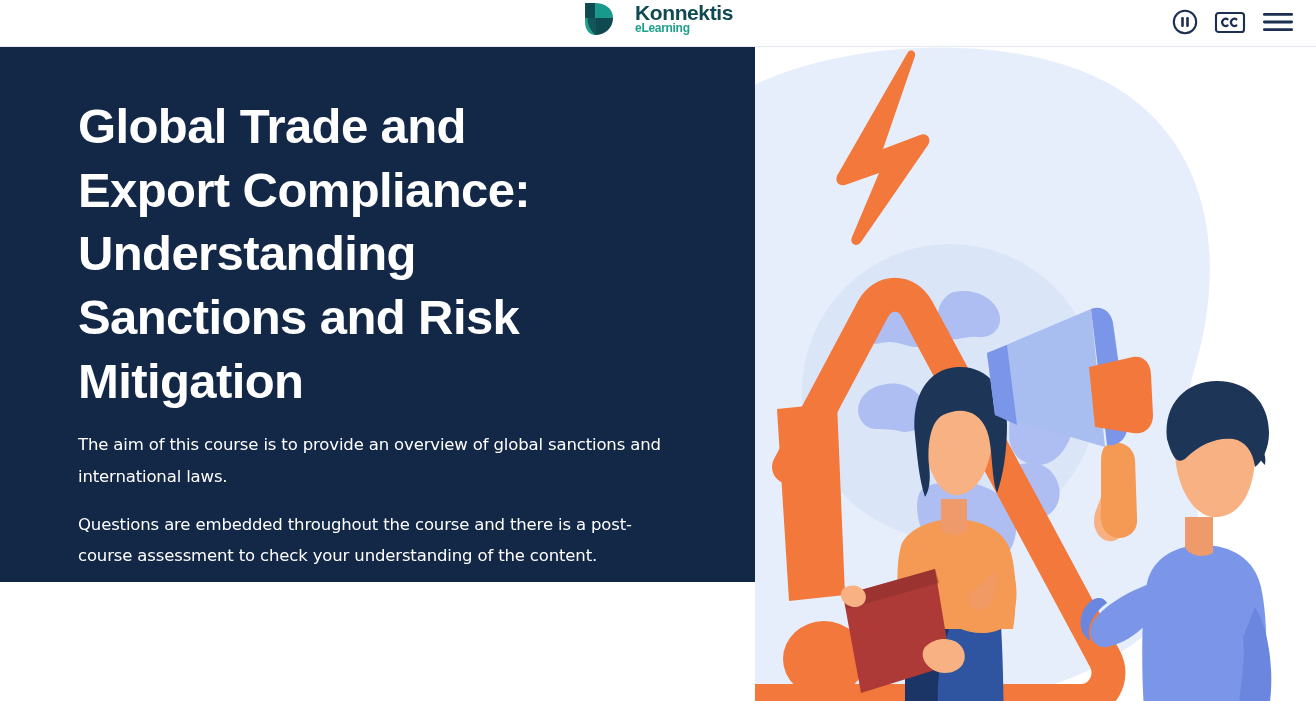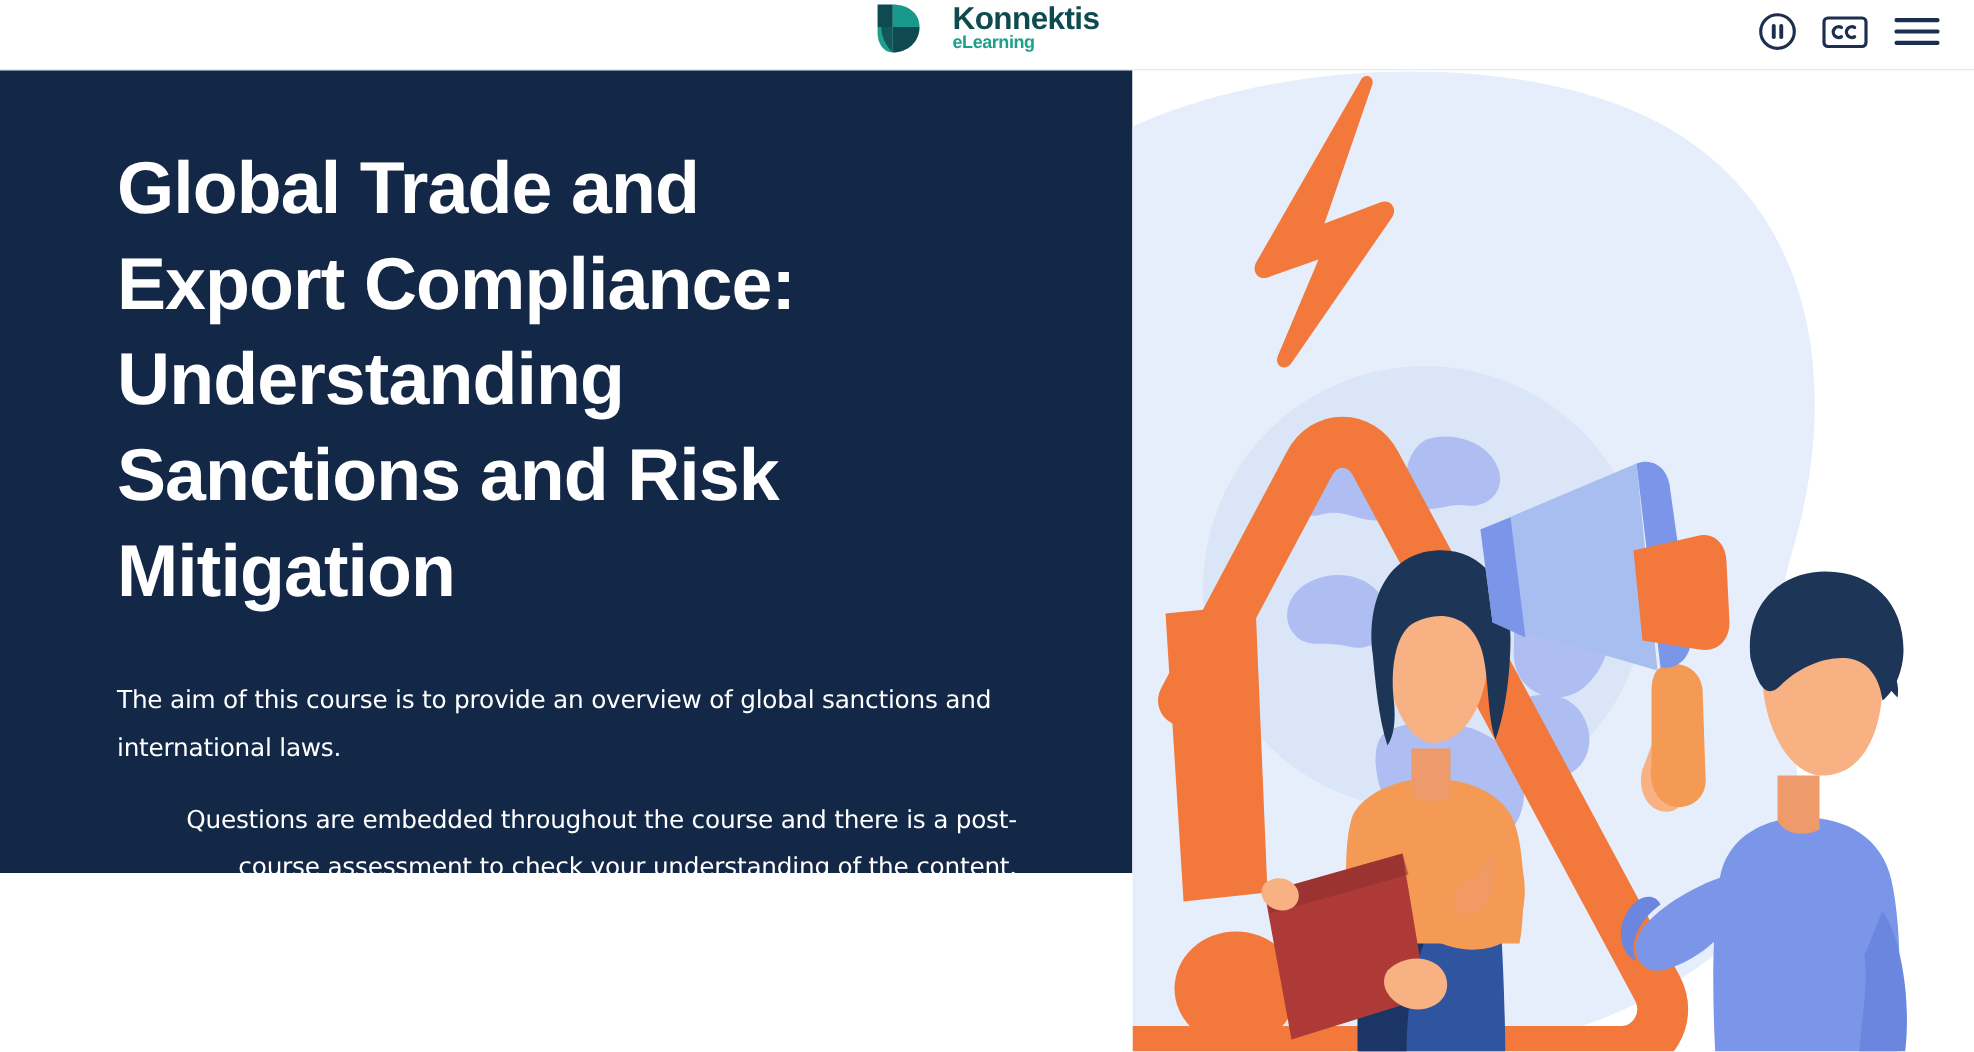--- a/index.html
+++ b/index.html
@@ -56,22 +56,22 @@
     white-space:pre-line;
   }
   .para{
     color:#ffffff;
     font-family:"DejaVu Sans", sans-serif;
     font-size:16.5px;
     line-height:1.92;
     max-width:600px;
     letter-spacing:-0.15px;
   }
-  #para1{ margin-top:38px; }
-  #para2{ margin-top:16px;text-align:right; }
+  #para1{ margin-top:16px; }
+  #para2{ margin-top:16px; }
 
   
   #illus{
     position:absolute; left:755px; top:47px;
     width:561px; height:654px;
     background:#ffffff; overflow:hidden;
   }
   #illus svg{ display:block; }
 </style>
 </head>

